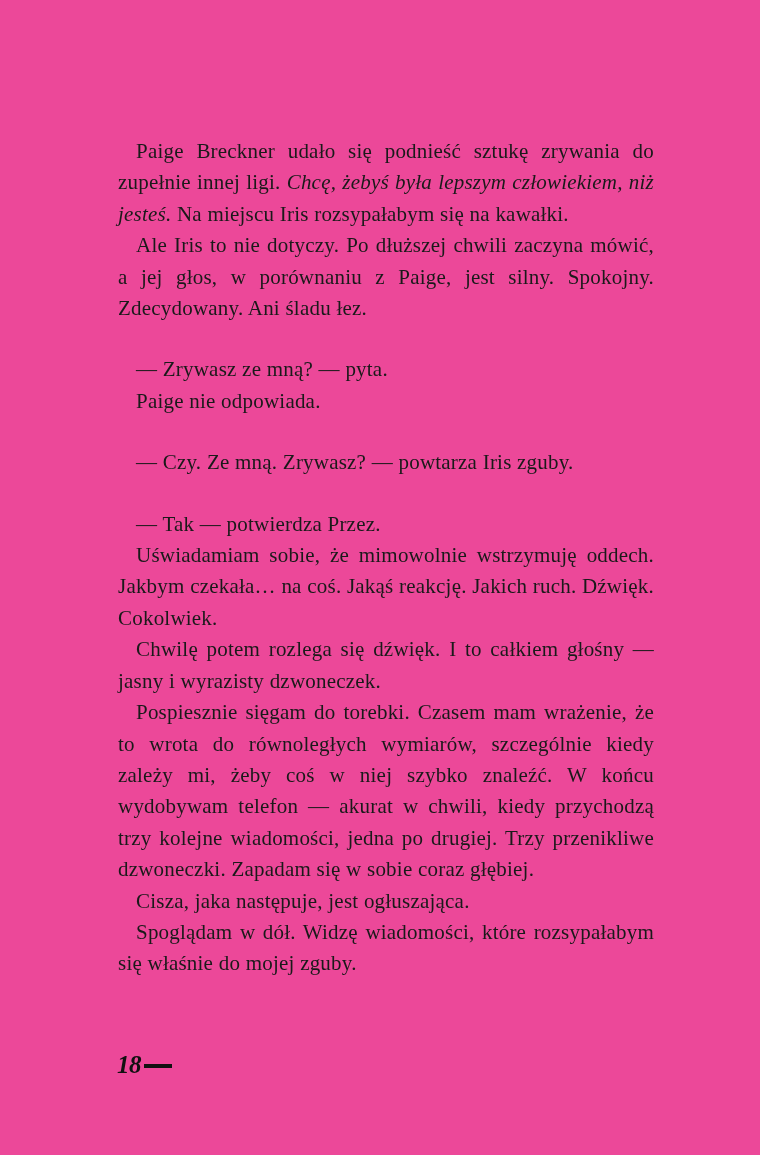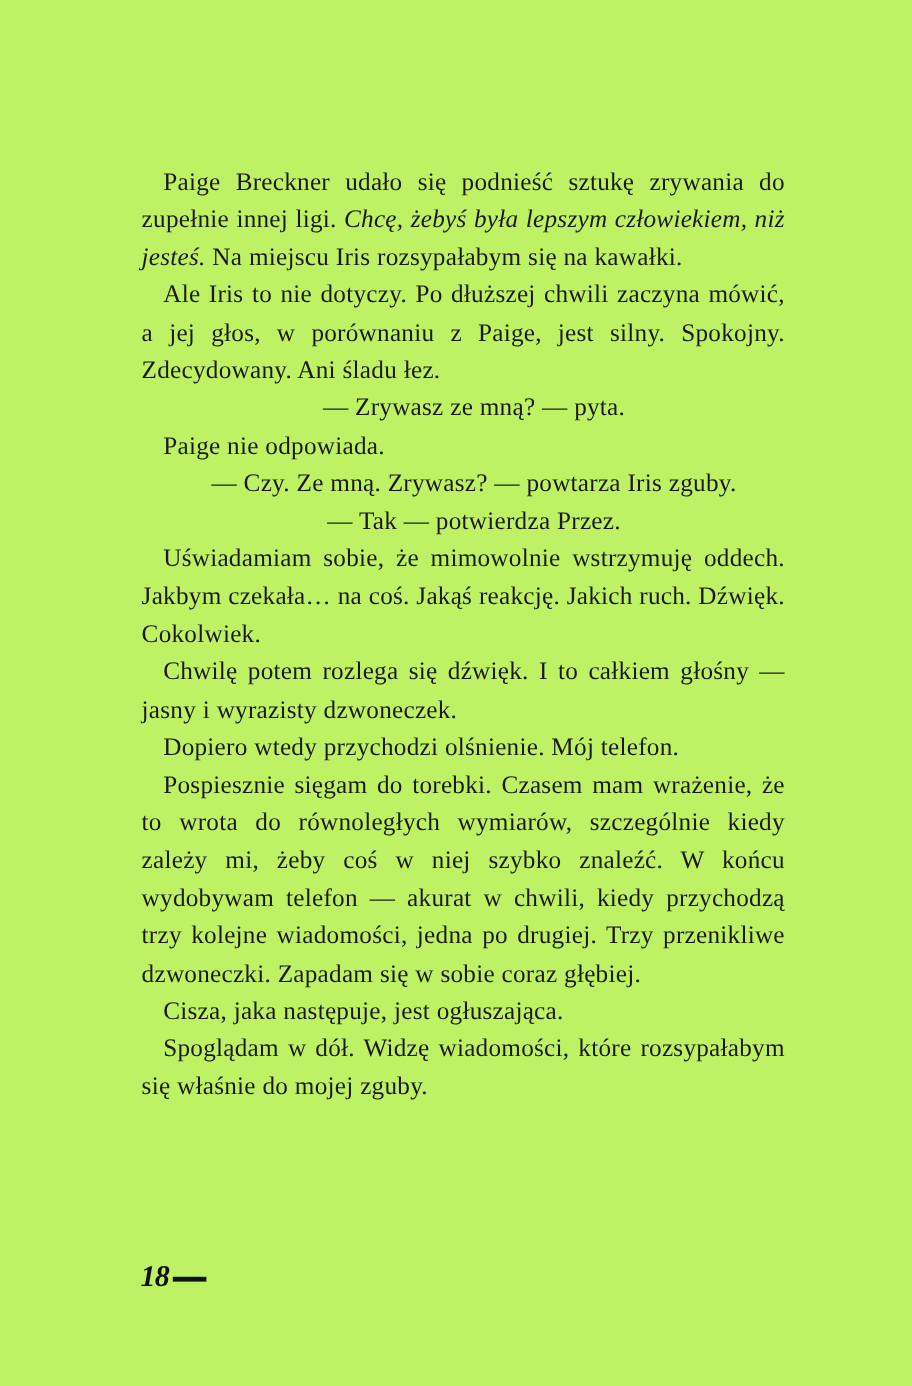--- a/index.html
+++ b/index.html
@@ -16,21 +16,21 @@
     position: relative;
     -webkit-font-smoothing: antialiased;
   }
 
   #page {
     position: absolute;
     left: 0;
     top: 0;
     width: 760px;
     height: 1155px;
-    background: #bef264;
+    background: #ec4899;
   }
 
   
   #text-block {
     position: absolute;
     left: 118px;
     top: 136px;
     width: 536px;
   }
 
@@ -41,21 +41,22 @@
     text-align: justify;
     text-justify: inter-word;
     text-indent: 18px;
     hyphens: manual;
     letter-spacing: 0.01em;
     word-spacing: 0.005em;
   }
 
   
   .para.dialogue {
-    text-align: center;
+    text-align: left;
+    margin-top: 30px;
   }
 
   .em {
     font-style: italic;
   }
 
   
   #folio {
     position: absolute;
     left: 117px;
@@ -88,21 +89,20 @@
 
   <div id="text-block">
       <p class="para"><span>Paige Breckner udało się podnieść sztukę zrywania do zupełnie innej ligi. </span><span class="em">Chcę, żebyś była lepszym człowiekiem, niż jesteś.</span><span> Na miejscu Iris rozsypałabym się na kawałki.</span></p>
       <p class="para"><span>Ale Iris to nie dotyczy. Po dłuższej chwili zaczyna mówić, a jej głos, w porównaniu z Paige, jest silny. Spokojny. Zdecydowany. Ani śladu łez.</span></p>
       <p class="para dialogue"><span>— Zrywasz ze mną? — pyta.</span></p>
       <p class="para"><span>Paige nie odpowiada.</span></p>
       <p class="para dialogue"><span>— Czy. Ze mną. Zrywasz? — powtarza Iris zguby.</span></p>
       <p class="para dialogue"><span>— Tak — potwierdza Przez.</span></p>
       <p class="para"><span>Uświadamiam sobie, że mimowolnie wstrzymuję oddech. Jakbym czekała… na coś. Jakąś reakcję. Jakich ruch. Dźwięk. Cokolwiek.</span></p>
       <p class="para"><span>Chwilę potem rozlega się dźwięk. I to całkiem głośny — jasny i wyrazisty dzwoneczek.</span></p>
-      <p class="para"><span>Dopiero wtedy przychodzi olśnienie. Mój telefon.</span></p>
       <p class="para"><span>Pospiesznie sięgam do torebki. Czasem mam wrażenie, że to wrota do równoległych wymiarów, szczególnie kiedy zależy mi, żeby coś w niej szybko znaleźć. W końcu wydobywam telefon — akurat w chwili, kiedy przychodzą trzy kolejne wiadomości, jedna po drugiej. Trzy przenikliwe dzwoneczki. Zapadam się w sobie coraz głębiej.</span></p>
       <p class="para"><span>Cisza, jaka następuje, jest ogłuszająca.</span></p>
       <p class="para"><span>Spoglądam w dół. Widzę wiadomości, które rozsypałabym się właśnie do mojej zguby.</span></p>
     </div>
 
   <div id="folio">
     <span id="folio-number">18</span>
     <span id="folio-rule"></span>
   </div>
 

